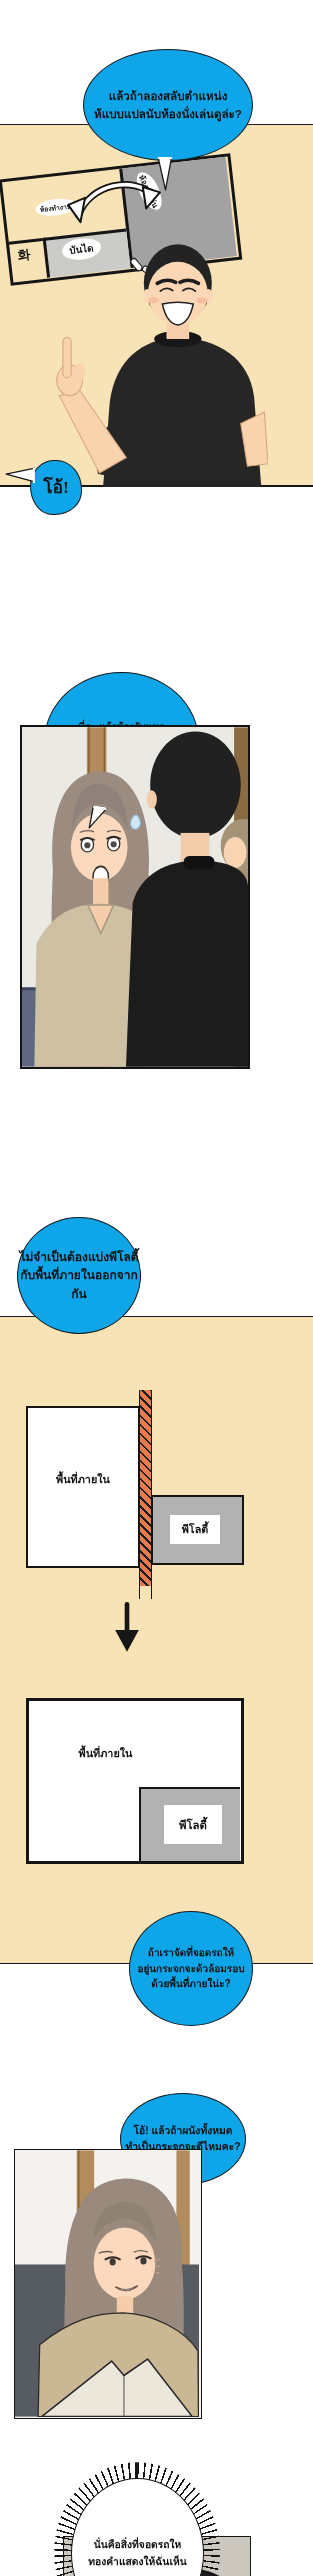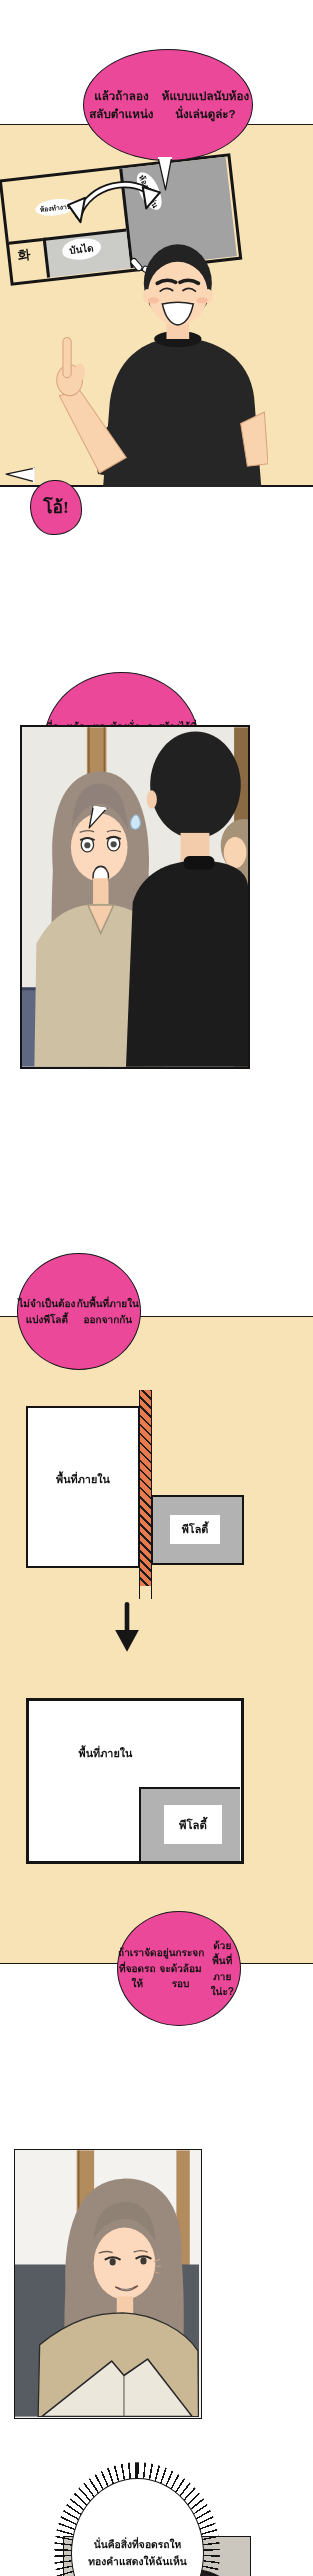--- a/index.html
+++ b/index.html
@@ -1,21 +1,21 @@
 <!DOCTYPE html>
 <html style="font-size:8.2px"><head>
 <meta charset="utf-8">
 <style>
   html,body{margin:0;padding:0;background:#ffffff;}
   #canvas{position:relative;width:313px;height:3627px;background:#fff;overflow:hidden;
           font-family:"Liberation Sans", sans-serif;color:#111;}
   .abs{position:absolute;}
   .panel{position:absolute;box-sizing:border-box;}
-  .bub{position:absolute;box-sizing:border-box;background:#ec4899;border:1.3px solid #17171a;
-       display:flex;align-items:center;justify-content:center;
+  .bub{position:absolute;box-sizing:border-box;background:#0ea5e9;border:1.3px solid #17171a;
+       display:flex;flex-direction:column;align-items:center;justify-content:center;
        text-align:center;font-weight:bold;color:#121212;line-height:1.55;}
   .ellipse{border-radius:50%;}
   .blob{position:absolute;background:#fff;border-radius:48% 52% 50% 50%/55% 45% 55% 45%;
         font-weight:bold;color:#151515;display:flex;align-items:center;justify-content:center;}
   .spike{position:absolute;border-radius:50%;
          background:repeating-conic-gradient(#141414 0deg 1.1deg, rgba(0,0,0,0) 1.1deg 4.6deg);
          -webkit-mask:radial-gradient(closest-side, transparent 62%, #000 63% 97%, transparent 98%);
          mask:radial-gradient(closest-side, transparent 62%, #000 63% 97%, transparent 98%);}
   .spikeInner{position:absolute;border-radius:50%;background:#fff;border:1px solid #141414;
          display:flex;flex-direction:column;align-items:center;justify-content:center;
@@ -82,21 +82,21 @@
 
   <div class="bub ellipse" style="left:83px;top:49px;width:170px;height:112px;font-size:11.6px;">
     <div>แล้วถ้าลองสลับตำแหน่ง</div>
     <div>ห้แบบแปลนับห้องนั่งเล่นดูล่ะ?</div>
   </div>
   <svg class="abs" style="left:154px;top:157px;" width="23" height="36" viewBox="0 0 44 70">
     <path d="M8,2 L34,0 L22,64 Z" fill="#fff" stroke="#17171a" stroke-width="2.5" stroke-linejoin="round"></path>
     <rect x="7" y="0" width="28" height="4" fill="#fff"></rect>
   </svg>
 
-  <div class="bub" style="left:30px;top:480px;width:52px;height:55px;font-size:17.5px;
+  <div class="bub" style="left:30px;top:460px;width:52px;height:55px;font-size:17.5px;
               border-radius:48% 52% 55% 45%/50% 55% 45% 55%;font-family:Liberation Serif, serif;">
     <div>โอ้!</div>
   </div>
   <svg class="abs" style="left:5.2px;top:466px;" width="30" height="18.5" viewBox="0 0 58 36">
     <path d="M58,4 L2,16 L58,31 Z" fill="#fff" stroke="#17171a" stroke-width="2.5" stroke-linejoin="round"></path>
     <rect x="54" y="3" width="4" height="30" fill="#fff"></rect>
   </svg>
 
   <div class="bub ellipse" style="left:44px;top:672px;width:155px;height:139px;font-size:9.8px;">
     <div>พี่คะ แล้วห้องรับแขก</div>
@@ -139,21 +139,21 @@
     </svg>
   </div>
   <svg class="abs" style="left:84px;top:805px;" width="24" height="25" viewBox="0 0 46 48">
     <path d="M18,2 L44,6 L10,44 Z" fill="#fff" stroke="#17171a" stroke-width="2.5" stroke-linejoin="round"></path>
     <rect x="18" y="1" width="26" height="5" fill="#fff" transform="rotate(8 18 1)"></rect>
   </svg>
 
   <div class="panel" style="left:0;top:1316px;width:313px;height:648px;background:#f8e3b6;
               border-top:1.5px solid #1c1c1e;border-bottom:1.5px solid #15151a;"></div>
 
-  <div class="bub ellipse" style="left:17px;top:1253px;width:124px;height:117px;font-size:10px;border-width:1px;">
+  <div class="bub ellipse" style="left:17px;top:1217px;width:124px;height:117px;font-size:12px;border-width:1px;">
     <div>ไม่จำเป็นต้องแบ่งพีโลตี้</div>
     <div>กับพื้นที่ภายในออกจากกัน</div>
   </div>
 
   <div class="abs" style="left:0;top:1386px;width:313px;height:268px;">
     <div class="abs" style="left:26px;top:19.6px;width:114px;height:162px;background:#fff;border:2.6px solid #141414;box-sizing:border-box;"></div>
     <div class="abs" style="left:31px;top:85px;width:104px;text-align:center;font-size:10.8px;font-weight:bold;">พื้นที่ภายใน</div>
     <div class="abs" style="left:139px;top:3.6px;width:13px;height:196px;box-sizing:border-box;
                 background:repeating-linear-gradient(45deg,#e87a50 0 4.6px,#1c1c1c 4.6px 6.4px);
                 border-left:1.8px solid #141414;border-right:1.8px solid #141414;"></div>
@@ -170,26 +170,30 @@
 
   <div class="abs" style="left:0;top:1698px;width:313px;height:170px;">
     <div class="abs" style="left:26px;top:0;width:218px;height:166px;background:#fff;border:3.1px solid #141414;box-sizing:border-box;"></div>
     <div class="abs" style="left:49px;top:47px;width:113px;text-align:center;font-size:10.8px;font-weight:bold;">พื้นที่ภายใน</div>
     <div class="abs" style="left:139px;top:89px;width:101px;height:74px;background:#b2b2b2;
                 border-top:2.6px solid #141414;border-left:2.6px solid #141414;box-sizing:border-box;"></div>
     <div class="abs" style="left:164px;top:107px;width:58px;height:39px;background:#fff;display:flex;align-items:center;justify-content:center;
                 font-size:11.3px;font-weight:bold;">พีโลตี้</div>
   </div>
 
-  <div class="bub ellipse" style="left:117px;top:1911px;width:124px;height:115px;font-size:10px;border-width:1px;">
+  <div class="bub ellipse" style="left:129px;top:1911px;width:124px;height:115px;font-size:10px;border-width:1px;">
     <div>ถ้าเราจัดที่จอดรถให้</div>
     <div>อยู่นกระจกจะด้วล้อมรอบ</div>
     <div>ด้วยพื้นที่ภายใน่ะ?</div>
   </div>
 
+  <div class="bub ellipse" style="left:120px;top:2093px;width:126px;height:92px;font-size:10.3px;">
+    <div>โอ้! แล้วถ้าผนังทั้งหมด</div>
+    <div>ทำเป็นกระจกจะดีไหมคะ?</div>
+  </div>
   <svg class="abs" style="left:142px;top:2175px;" width="26" height="36" viewBox="0 0 50 70">
     <path d="M22,4 L46,2 L8,66 Z" fill="#fff" stroke="#17171a" stroke-width="2.5" stroke-linejoin="round"></path>
     <rect x="21" y="1" width="26" height="5" fill="#fff"></rect>
   </svg>
 
   <div class="panel" style="left:14.4px;top:2149px;width:188px;height:270px;border:1.8px solid #141414;background:#f3f2ee;overflow:hidden;">
     <svg width="184" height="267" viewBox="0 0 358 518">
       <rect x="120" y="0" width="34" height="518" fill="#b28c5c"></rect>
       <line x1="124" y1="0" x2="124" y2="518" stroke="#8a6335" stroke-width="3"></line>
       <rect x="314" y="0" width="26" height="518" fill="#b28c5c"></rect>

